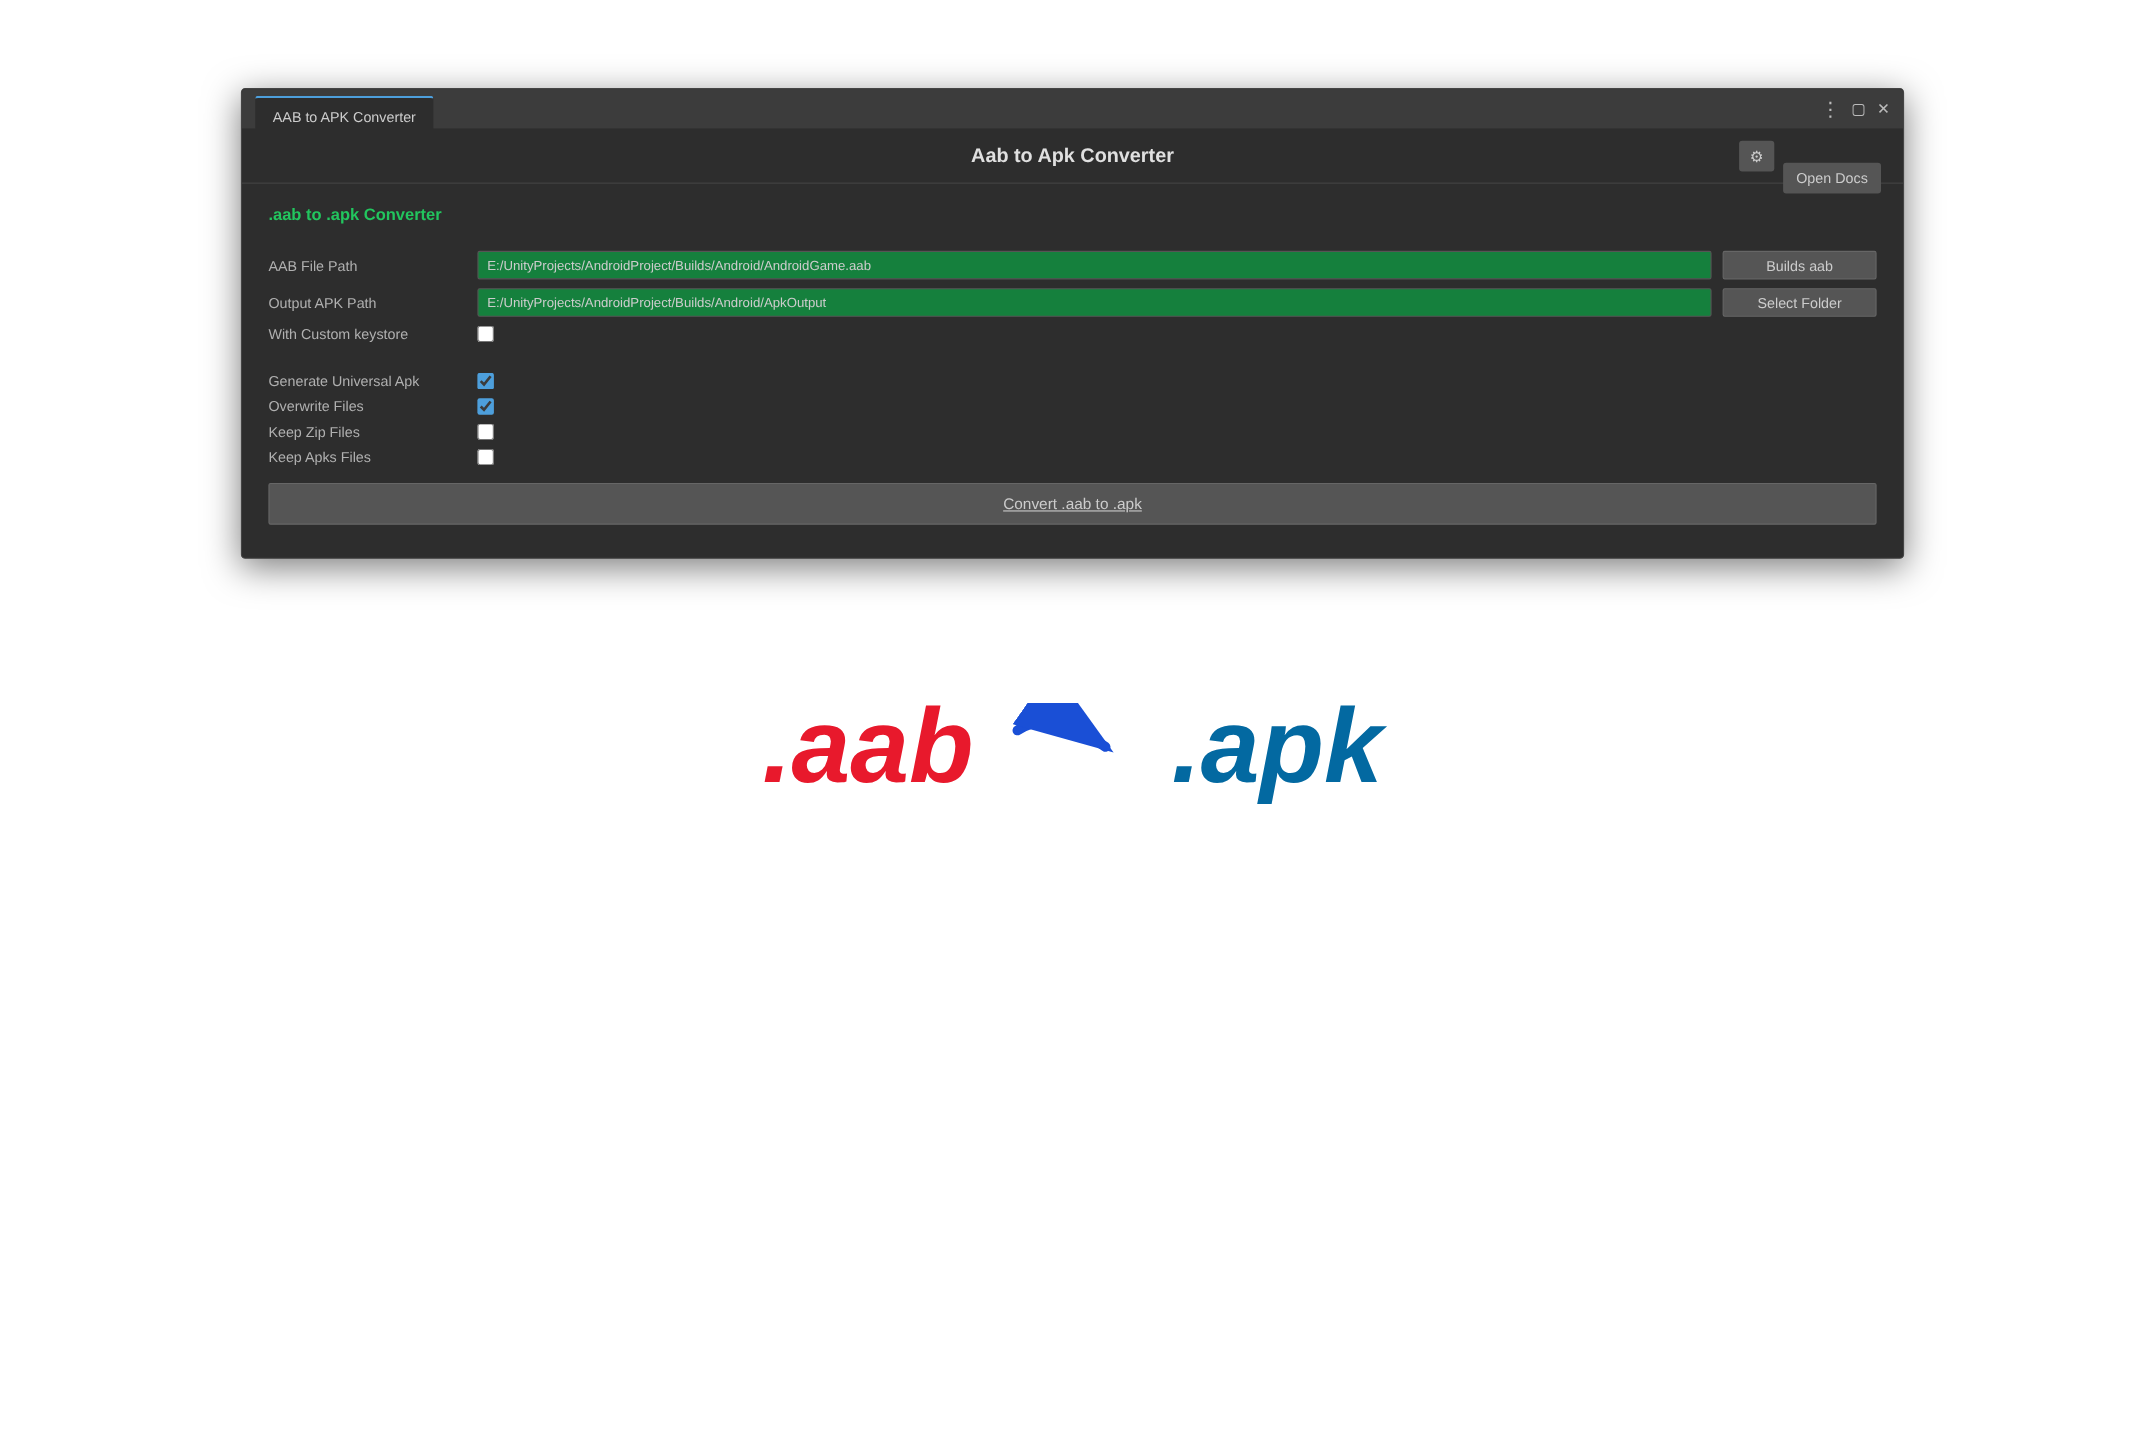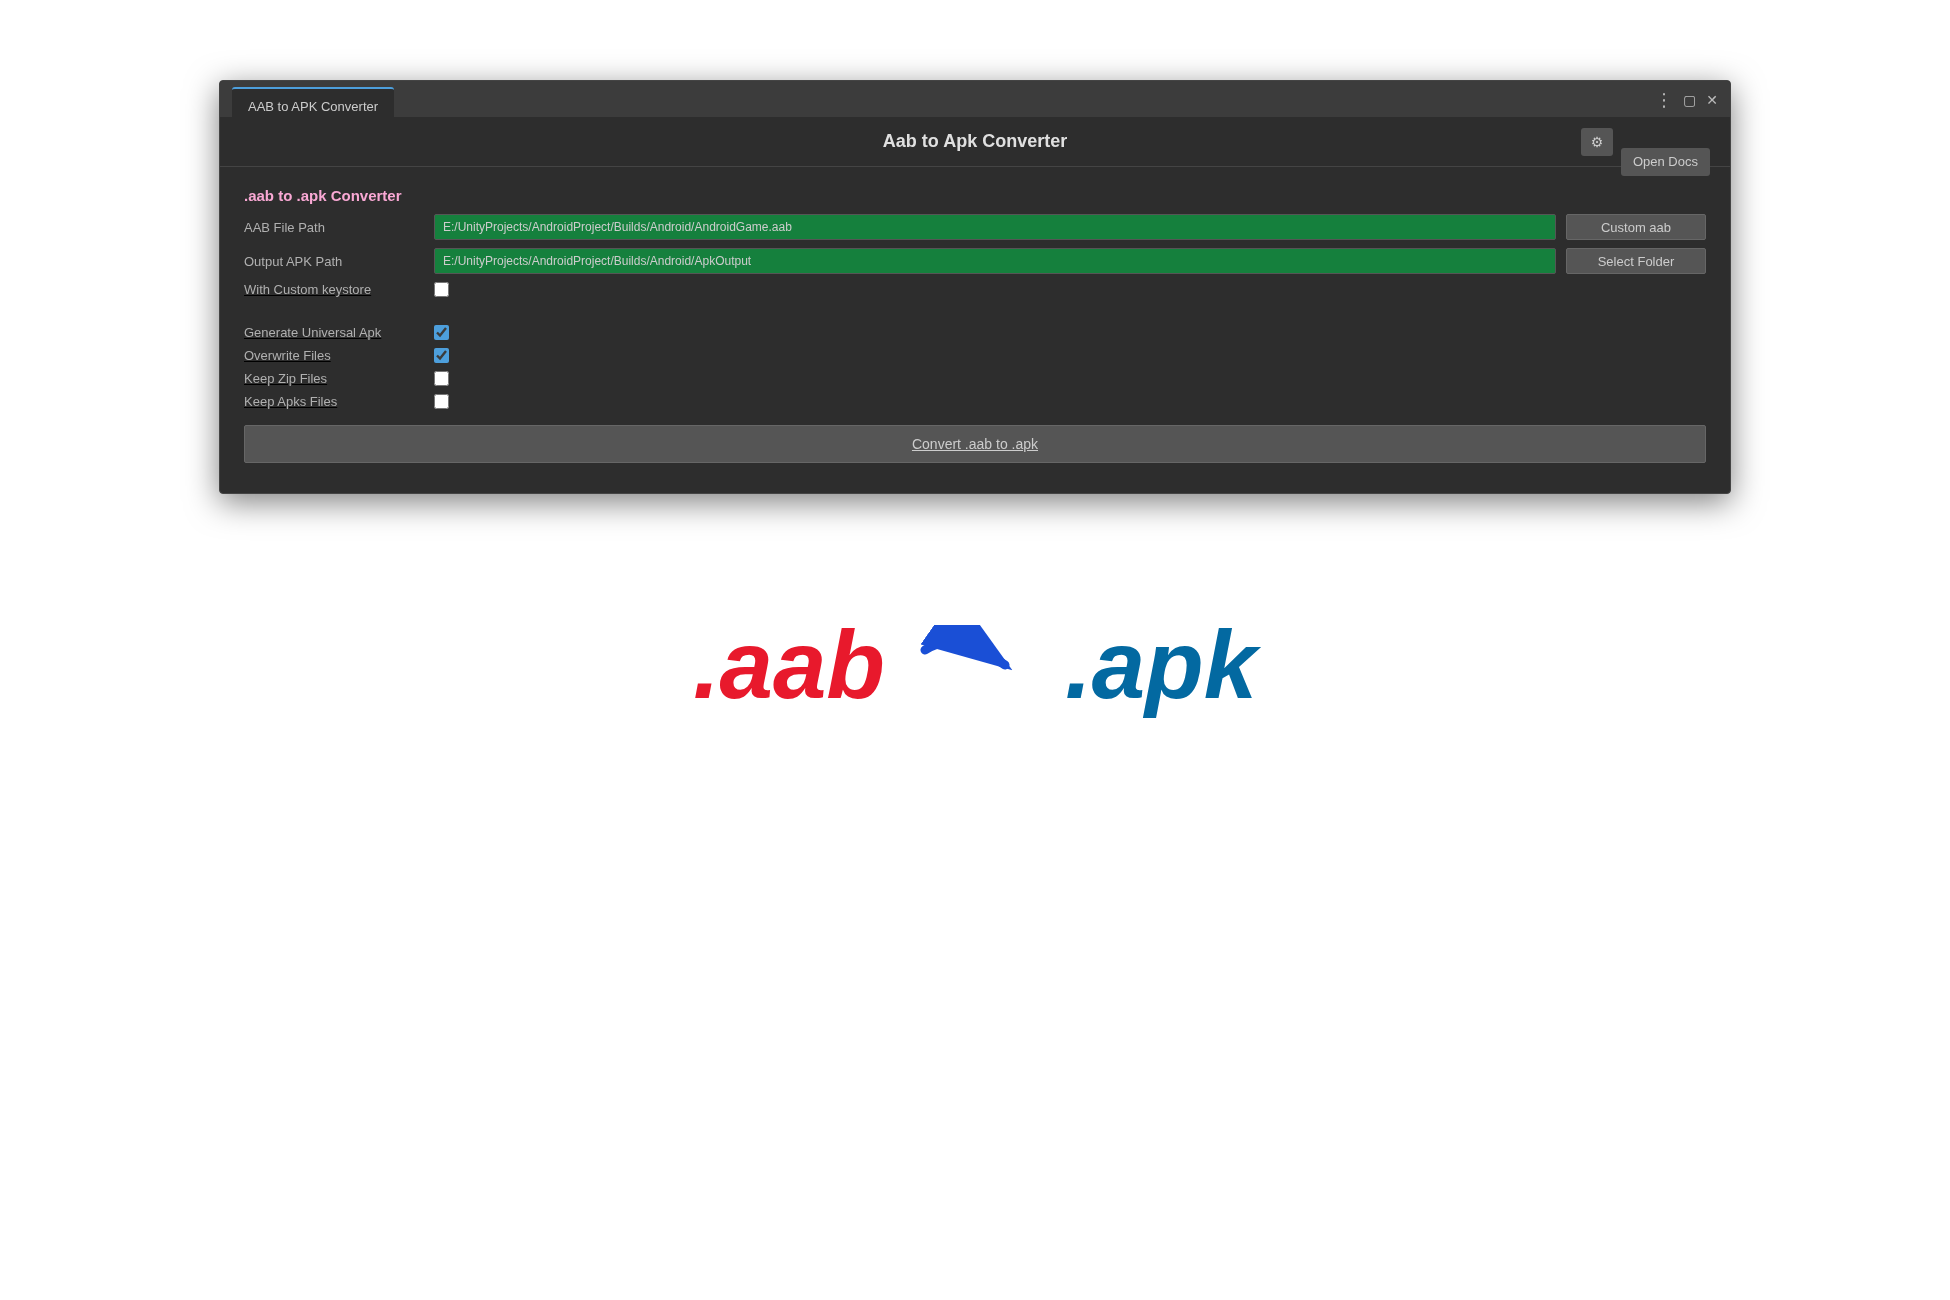--- a/index.html
+++ b/index.html
@@ -113,24 +113,24 @@
       font-size: 13px;
       margin-top: 40px;
     }
 
     
     .content {
       padding: 20px 24px 30px 24px;
     }
 
     .section-title {
-      color: #f9a8d4;
+      color: #22c55e;
       font-size: 15px;
       font-weight: 700;
-      margin-bottom: 10px;
+      margin-bottom: 24px;
     }
 
     .form-row {
       display: flex;
       align-items: center;
       margin-bottom: 8px;
       gap: 10px;
     }
 
     .form-label {
@@ -163,21 +163,20 @@
       cursor: pointer;
       white-space: nowrap;
       width: 140px;
     }
 
     .checkbox-row {
       display: flex;
       align-items: center;
       gap: 10px;
       margin-bottom: 8px;
-      text-decoration: underline;
     }
 
     .checkbox-label {
       color: #b0b0b0;
       font-size: 13px;
       width: 180px;
       flex-shrink: 0;
     }
 
     .checkbox-input {
@@ -266,21 +265,21 @@
     </div>
   </div>
 
   <div class="content">
 
     <div class="section-title">.aab to .apk Converter</div>
 
     <div class="form-row">
       <span class="form-label">AAB File Path</span>
       <input class="form-input" type="text" value="E:/UnityProjects/AndroidProject/Builds/Android/AndroidGame.aab" readonly="" style="">
-      <button class="form-button">Custom aab</button>
+      <button class="form-button">Builds aab</button>
     </div>
 
     <div class="form-row">
       <span class="form-label">Output APK Path</span>
       <input class="form-input" type="text" value="E:/UnityProjects/AndroidProject/Builds/Android/ApkOutput" readonly="" style="">
       <button class="form-button">Select Folder</button>
     </div>
 
     <div class="checkbox-row">
       <span class="checkbox-label">With Custom keystore</span>

